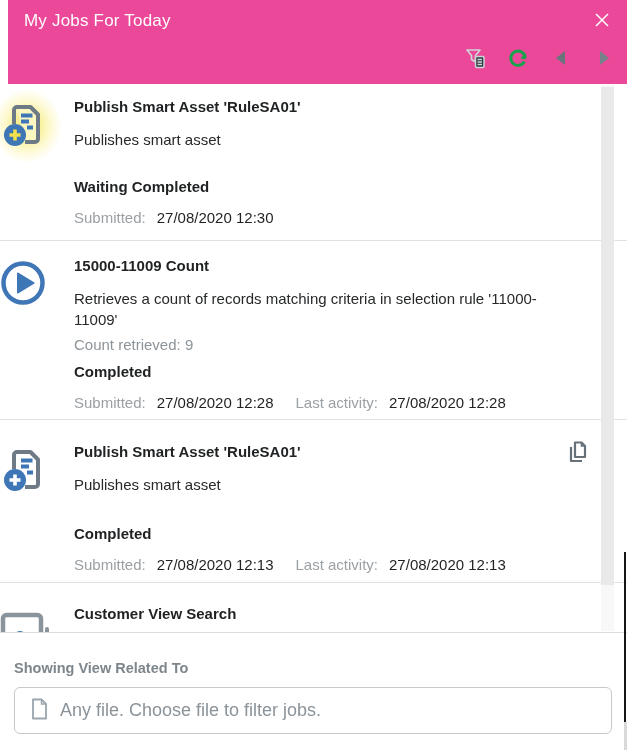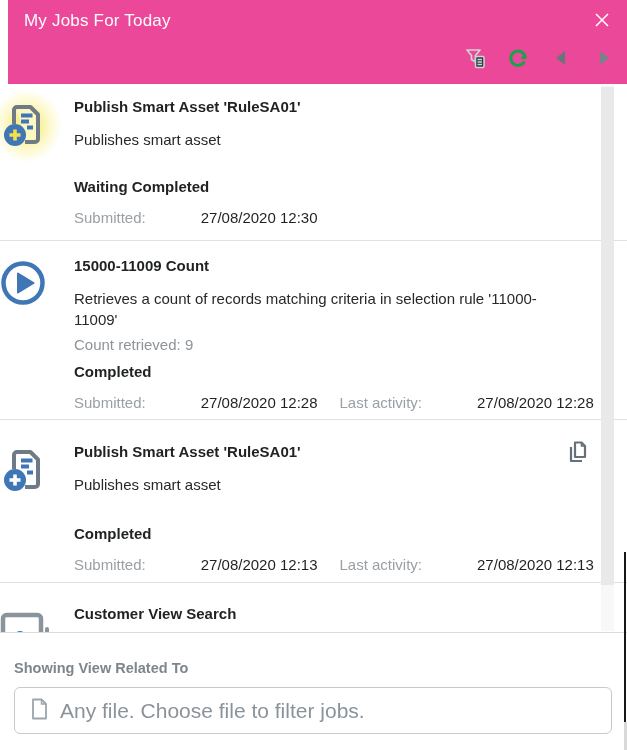--- a/index.html
+++ b/index.html
@@ -42,21 +42,21 @@
     background:radial-gradient(closest-side, #f7ef8e 30%, #fdf9cf 65%, rgba(255,252,220,0));
   }
   .job-icon { position:relative; margin-top:2px; }
   .job-text { flex:1; }
   .job-title { font-size:15px; font-weight:700; color:#1f2123; line-height:18px; }
   .job-desc { font-size:15px; color:#26282a; line-height:21px; margin-top:13px; max-width:480px; }
   .job-detail { font-size:15px; color:#8d9499; line-height:18px; margin-top:6px; }
   .job-status { font-size:15px; font-weight:700; color:#1f2123; line-height:18px; }
   .job-dates { margin-top:13px; font-size:15px; line-height:18px; white-space:nowrap; }
   .date-label { color:#9aa0a4; margin-right:11px; }
-  .date-value { color:#1f2123; margin-right:22px;margin-left:44px; }
+  .date-value { color:#1f2123; margin-right:22px; }
   .copy-btn { position:absolute; right:38px; top:20px; width:24px; height:26px; cursor:pointer; }
 
   .item-1 { padding-top:14px; padding-bottom:13px; }
   .item-1 .job-status { margin-top:28px; }
   .item-2 { padding-top:16px; padding-bottom:7px; }
   .item-2 .job-status { margin-top:9px; }
   .item-3 { padding-top:23px; padding-bottom:8px; }
   .item-3 .job-status { margin-top:30px; }
   .item-4 { padding-top:22px; border-bottom:none; height:80px; }
   .item-4 .job-icon { margin-top:-4px; }
@@ -77,21 +77,21 @@
     position:absolute; left:14px; top:27px;
     font-size:14.5px; font-weight:600; color:#7d868c;
   }
   .file-filter {
     position:absolute; left:14px; top:54px; width:598px; height:47px;
     border:1px solid #c9c9c9; border-radius:6px; background:#fff;
     display:flex; align-items:center; padding-left:16px; cursor:pointer;
   }
   .file-filter-input {
     border:none; outline:none; flex:1; margin-left:12px;
-    font-family:"Liberation Sans", sans-serif; font-size:21px; color:#15803d;
+    font-family:"Liberation Sans", sans-serif; font-size:18px; color:#15803d;
     background:transparent;
   }
   .file-filter-input::placeholder { color:#8b939a; opacity:1; }
 
   
   .edge-line-dark { position:absolute; right:1px; top:552px; width:2px; height:170px; background:#161616; }
   .edge-line-light { position:absolute; right:0; top:722px; width:3px; height:28px; background:#d9d9d9; }
 </style>
 </head>
 <body>

